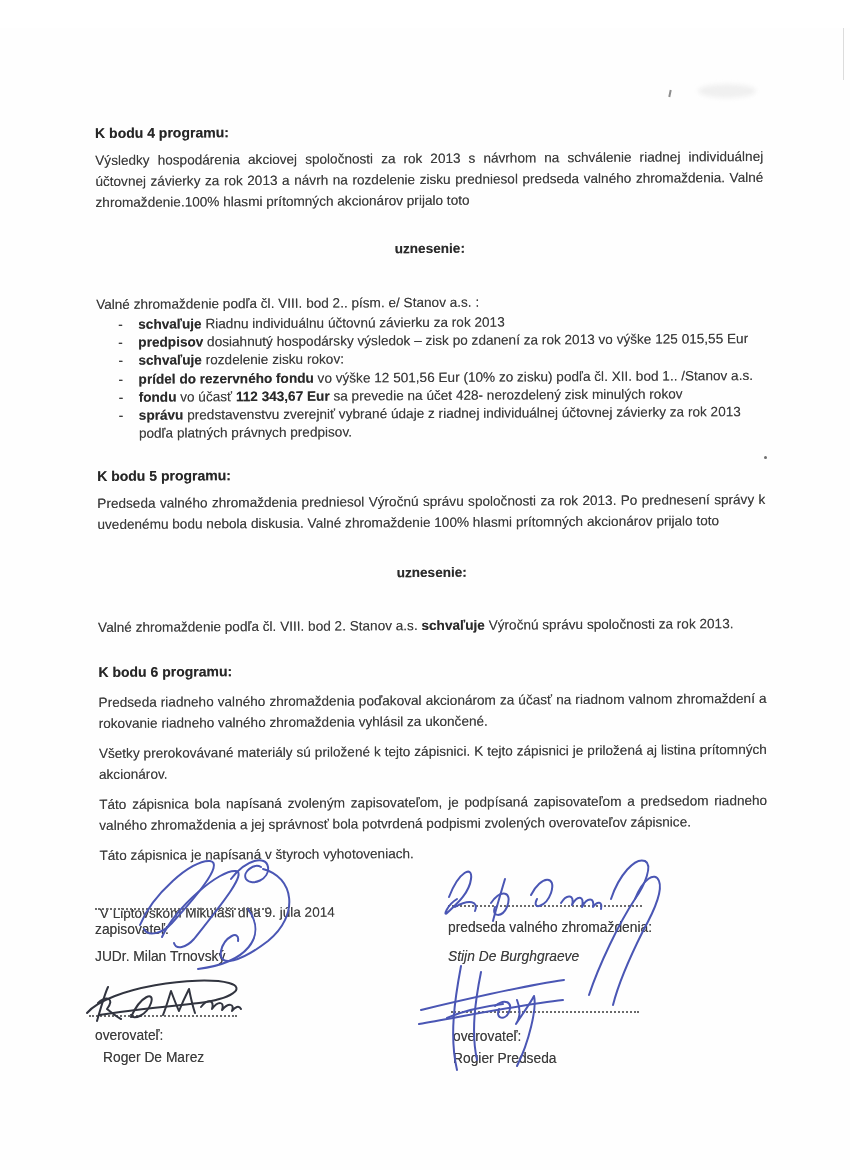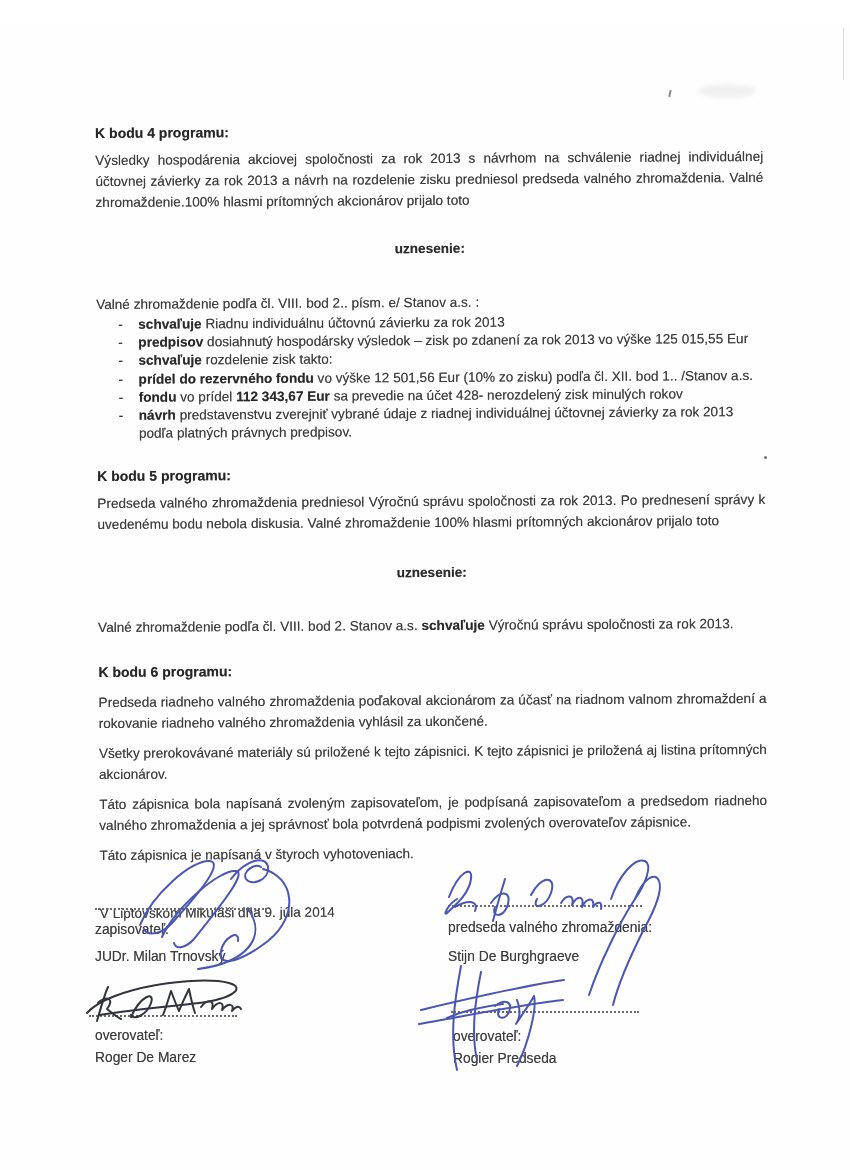--- a/index.html
+++ b/index.html
@@ -77,23 +77,23 @@
     position:absolute;
     font-size:13.8px;
     color:#3c3c3c;
     white-space:nowrap;
     text-shadow:0 0 0.3px rgba(40,40,40,0.55);
     z-index:2;
   }
   .role-1{left:0;top:39px;}
   .name-1{left:0;top:66px;}
   .role-2{left:353px;top:37px;}
-  .name-2{left:353px;top:66px;}
+  .name-2{left:353px;top:66px;font-style:italic;}
   .role-3{left:0;top:145px;}
-  .name-3{left:0;top:167px;}
+  .name-3{left:8px;top:167px;}
   .role-4{left:358px;top:146px;}
   .name-4{left:358px;top:168px;}
   .sig-svg{
     position:absolute;
     pointer-events:none;
     z-index:3;
     overflow:visible;
   }
   .sig-svg path{
     fill:none;
@@ -128,24 +128,24 @@
 
     <h3 class="sec-h">K bodu 4 programu:</h3>
     <p class="body">Výsledky hospodárenia akciovej spoločnosti za rok 2013 s návrhom na schválenie riadnej individuálnej  účtovnej závierky za rok 2013 a návrh na rozdelenie zisku predniesol predseda valného zhromaždenia. Valné zhromaždenie.100% hlasmi prítomných akcionárov prijalo toto</p>
 
     <p class="res-title">uznesenie:</p>
     <p class="res-intro">Valné zhromaždenie podľa čl. VIII. bod 2.. písm. e/ Stanov a.s. :</p>
 
     <ul class="res-list">
       <li><span class="dash">-</span><span><span class="b">schvaľuje</span><span>  Riadnu individuálnu účtovnú závierku za rok 2013</span></span></li>
       <li><span class="dash">-</span><span><span class="b">predpisov</span><span> dosiahnutý hospodársky výsledok – zisk po zdanení za rok 2013 vo výške 125 015,55 Eur</span></span></li>
-      <li><span class="dash">-</span><span><span class="b">schvaľuje</span><span> rozdelenie zisk takto:</span></span></li>
+      <li><span class="dash">-</span><span><span class="b">schvaľuje</span><span> rozdelenie zisku rokov:</span></span></li>
       <li><span class="dash">-</span><span><span class="b">prídel do rezervného fondu</span><span> vo výške 12 501,56 Eur (10% zo zisku) podľa čl. XII. bod 1.. /Stanov a.s.</span></span></li>
-      <li><span class="dash">-</span><span><span class="b">fondu</span><span> vo prídel </span><span class="b">112 343,67 Eur</span><span>  sa prevedie na účet 428- nerozdelený  zisk minulých rokov</span></span></li>
-      <li><span class="dash">-</span><span><span class="b">návrh</span><span> predstavenstvu zverejniť vybrané údaje z riadnej individuálnej účtovnej závierky za rok 2013 podľa platných právnych predpisov.</span></span></li>
+      <li><span class="dash">-</span><span><span class="b">fondu</span><span> vo účasť </span><span class="b">112 343,67 Eur</span><span>  sa prevedie na účet 428- nerozdelený  zisk minulých rokov</span></span></li>
+      <li><span class="dash">-</span><span><span class="b">správu</span><span> predstavenstvu zverejniť vybrané údaje z riadnej individuálnej účtovnej závierky za rok 2013 podľa platných právnych predpisov.</span></span></li>
     </ul>
 
     <h3 class="sec-h gap-s5">K bodu 5 programu:</h3>
     <p class="body">Predseda valného zhromaždenia predniesol Výročnú správu spoločnosti za rok 2013. Po prednesení správy k uvedenému bodu nebola diskusia. Valné zhromaždenie 100% hlasmi prítomných akcionárov prijalo toto</p>
 
     <p class="res-title res-title-2">uznesenie:</p>
     <p class="res-line"><span>Valné zhromaždenie podľa čl. VIII. bod 2.  Stanov a.s.  </span><span class="b">schvaľuje</span><span>  Výročnú správu spoločnosti  za rok 2013.</span></p>
 
     <h3 class="sec-h sec-h-6">K bodu 6 programu:</h3>
     <p class="body b6">Predseda riadneho valného zhromaždenia poďakoval akcionárom za účasť na riadnom valnom zhromaždení a rokovanie riadneho valného zhromaždenia vyhlásil za ukončené.</p>

